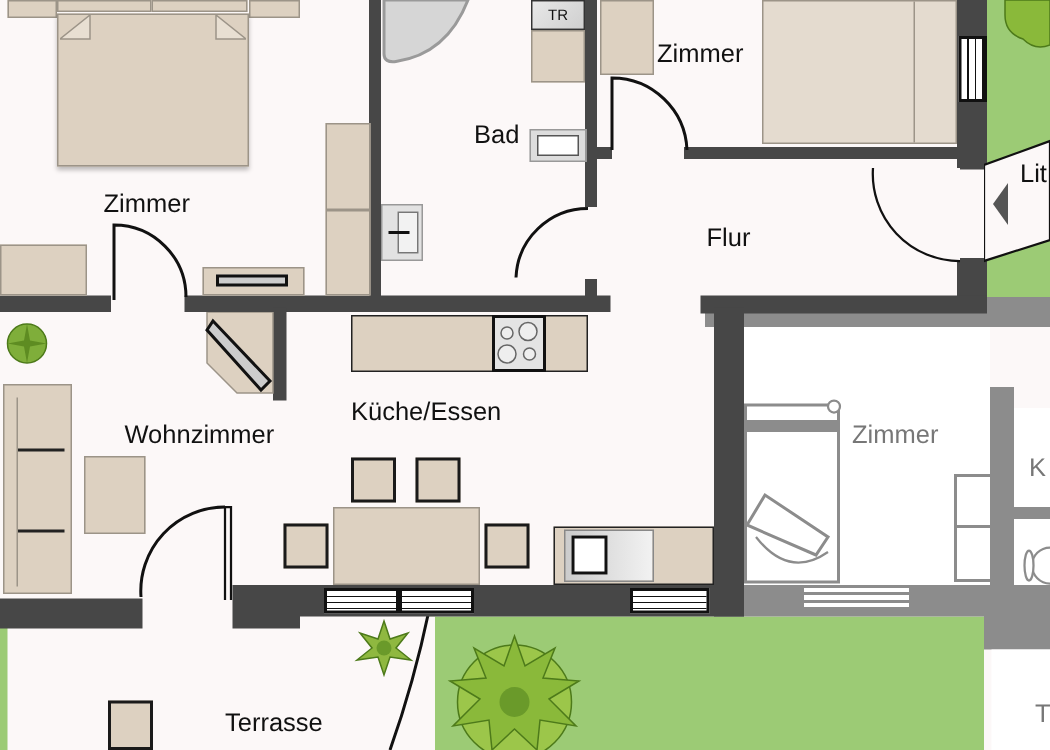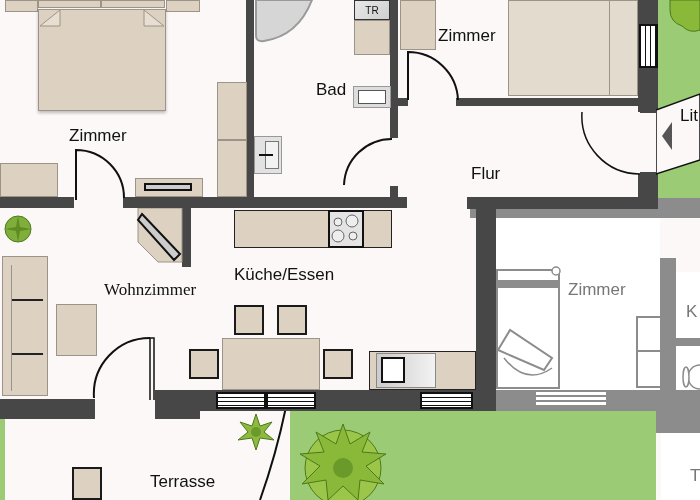--- a/index.html
+++ b/index.html
@@ -138,41 +138,41 @@
 
   <svg class="abs" style="left:580px;top:110px;" width="82" height="66">
     <path d="M2 2 L60 2 L60 64 A58 58 0 0 1 2 2" fill="#fcf8f8" stroke="none"></path>
     <path d="M2 2 A58 58 0 0 0 60 64" fill="none" stroke="#111" stroke-width="1.5"></path>
   </svg>
   <svg class="abs" style="left:656px;top:90px;" width="44" height="90">
     <path d="M0 20 L44 4 L44 70 L0 84 Z" fill="#fcf8f8" stroke="#111" stroke-width="1.5"></path>
     <path d="M6 46 L16 32 L16 60 Z" fill="#555"></path>
   </svg>
   <div class="lbl" style="left:680px;top:106px;">Lit</div>
-  <div class="lbl" style="left:471px;top:164px;">Flur</div>
+  <div class="lbl" style="left:471px;top:149px;">Flur</div>
 
   <svg class="abs" style="left:3px;top:214px;" width="30" height="30">
     <circle cx="15" cy="15" r="13" fill="#7fae3a" stroke="#4d7a1a" stroke-width="1"></circle>
     <path d="M15 2 L17 13 L28 15 L17 17 L15 28 L13 17 L2 15 L13 13 Z" fill="#5e8c22"></path>
   </svg>
   <div class="furn" style="left:2px;top:256px;width:46px;height:140px;">
     <div style="position:absolute;left:8px;top:8px;right:4px;bottom:4px;border-left:1px solid #9c9488;"></div>
     <div style="position:absolute;left:9px;right:4px;top:42px;height:2px;background:#222;"></div>
     <div style="position:absolute;left:9px;right:4px;top:96px;height:2px;background:#222;"></div>
   </div>
   <div class="furn" style="left:56px;top:304px;width:41px;height:52px;"></div>
   <svg class="abs" style="left:136px;top:208px;" width="50" height="56">
     <path d="M2 0 L46 0 L46 54 L22 54 L2 34 Z" fill="#ddd1c1" stroke="#9c9488"></path>
     <path d="M6 6 L44 46 L38 52 L2 12 Z" fill="#ccc" stroke="#111" stroke-width="2"></path>
   </svg>
   <svg class="abs" style="left:92px;top:336px;" width="66" height="66">
     <path d="M62 64 L62 2 L58 2 L58 64" fill="none" stroke="#111" stroke-width="1.5"></path>
     <path d="M58 2 A56 56 0 0 0 2 62" fill="none" stroke="#111" stroke-width="2"></path>
   </svg>
-  <div class="lbl" style="left:104px;top:280px;font-family:Liberation Serif, serif;">Wohnzimmer</div>
+  <div class="lbl" style="left:83px;top:280px;">Wohnzimmer</div>
 
   <div class="furn" style="left:234px;top:210px;width:158px;height:38px;border-color:#222;"></div>
   <svg class="abs" style="left:328px;top:210px;" width="36" height="38">
     <rect x="1" y="1" width="34" height="36" fill="#e4e4e4" stroke="#111" stroke-width="2"></rect>
     <circle cx="10" cy="12" r="4" fill="#eee" stroke="#666"></circle>
     <circle cx="24" cy="11" r="6" fill="#eee" stroke="#666"></circle>
     <circle cx="10" cy="26" r="6" fill="#eee" stroke="#666"></circle>
     <circle cx="25" cy="26" r="4" fill="#eee" stroke="#666"></circle>
   </svg>
   <div class="lbl" style="left:234px;top:265px;">Küche/Essen</div>

